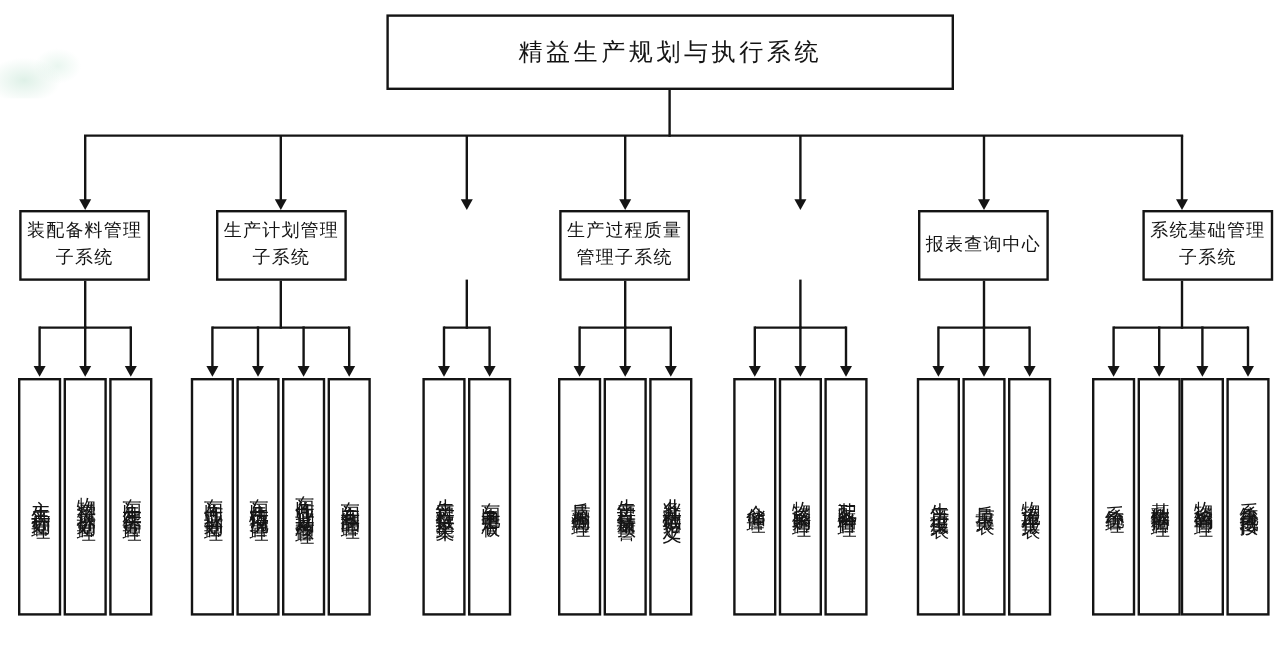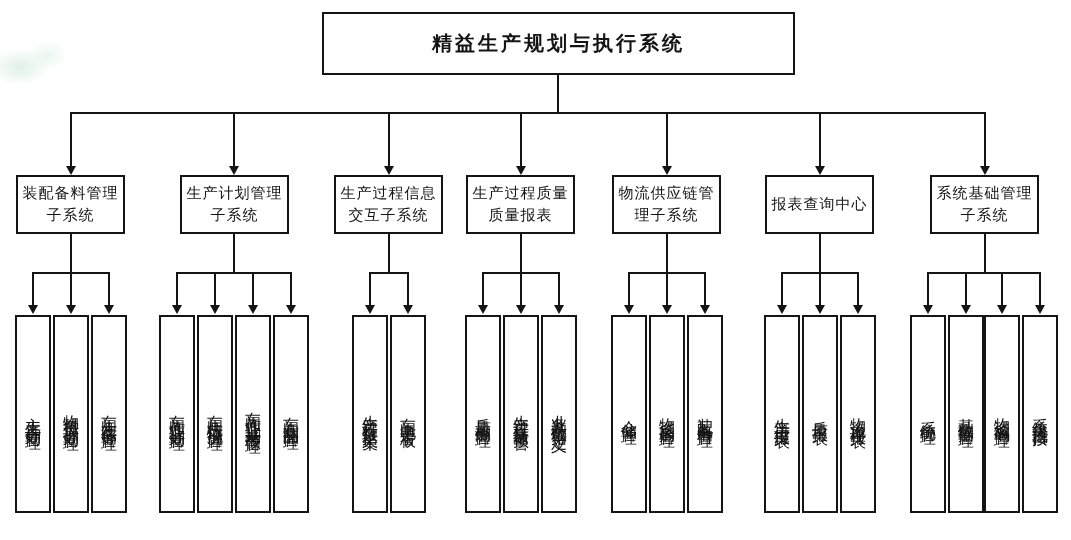--- a/index.html
+++ b/index.html
@@ -13,21 +13,21 @@
       radial-gradient(ellipse 55% 45% at 25% 75%, rgba(219,239,229,.9) 0%, rgba(219,239,229,0) 70%),
       radial-gradient(ellipse 35% 35% at 60% 55%, rgba(228,244,236,.8) 0%, rgba(228,244,236,0) 70%);
   }
   .connectors{position:absolute;left:0;top:0;pointer-events:none;}
   .node{
     position:absolute;box-sizing:border-box;border:2px solid #141414;background:#fff;
     display:flex;align-items:center;justify-content:center;text-align:center;
   }
   .root{
     left:322px;top:12px;width:473px;height:63px;
-    font-size:20px;font-weight:bold;letter-spacing:3px;
+    font-size:20px;font-weight:normal;letter-spacing:3px;
   }
   .sub{
     top:175px;width:109px;height:59px;
     font-size:15px;line-height:1.45;white-space:pre-line;letter-spacing:1px;
   }
   .group{position:absolute;top:315px;display:flex;gap:2px;}
   .leaf{
     box-sizing:border-box;width:36px;height:198px;border:2px solid #141414;background:#fff;
     display:flex;align-items:center;justify-content:center;
   }
@@ -133,28 +133,24 @@
       <polygon points="1035,305 1045,305 1040,314"></polygon>
     </g>
   </svg>
 
   <div class="node root">精益生产规划与执行系统</div>
 
   <div class="node sub" style="left:16px">装配备料管理
 子系统</div>
   <div class="node sub" style="left:180px">生产计划管理
 子系统</div>
-  <div class="node sub" style="left:334px">生产过程信息
-交互子系统</div>
   <div class="node sub" style="left:466px">生产过程质量
-质量报表</div>
-  <div class="node sub" style="left:612px">物流供应链管
-理子系统</div>
+管理子系统</div>
   <div class="node sub" style="left:765px">报表查询中心</div>
-  <div class="node sub" style="left:930px">系统基础管理
+  <div class="node sub" style="left:952px">系统基础管理
 子系统</div>
 
   <div class="group g1" style="left:15px">
     <div class="leaf">
         <span class="vtext">主生产计划管理</span>
       </div>
     <div class="leaf">
         <span class="vtext">物料需求计划管理</span>
       </div>
     <div class="leaf">

